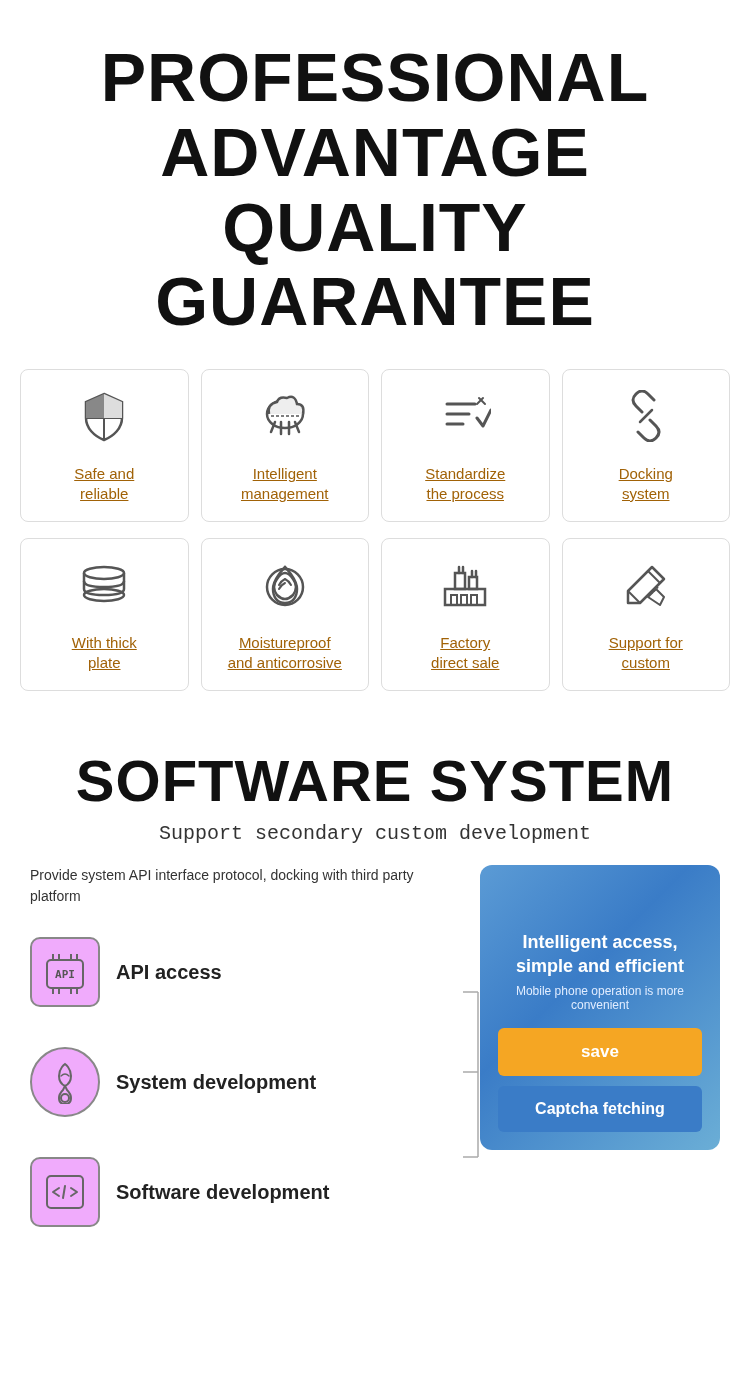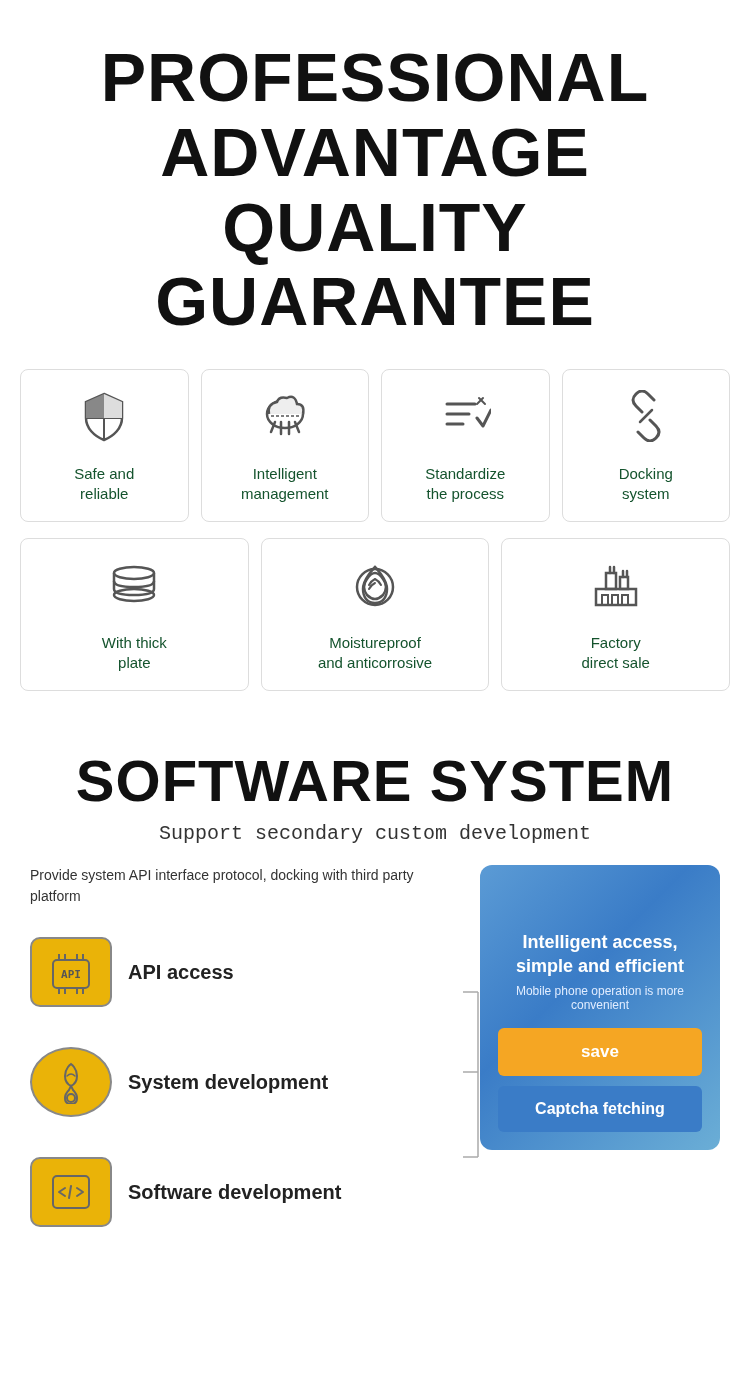--- a/index.html
+++ b/index.html
@@ -45,23 +45,24 @@
       background: #fff;
     }
     .feature-icon {
       font-size: 48px;
       margin-bottom: 14px;
       color: #555;
       line-height: 1;
     }
     .feature-label {
       font-size: 15px;
-      color: #14532d;
+      color: #a16207;
       text-align: center;
       line-height: 1.3;
+      text-decoration: underline;
     }
 
     
     .software-section {
       padding: 30px 30px 20px;
     }
     .software-title {
       font-size: 58px;
       font-weight: 900;
       color: #111;
@@ -90,31 +91,31 @@
       margin-bottom: 30px;
       line-height: 1.5;
     }
     .software-item {
       display: flex;
       align-items: center;
       margin-bottom: 40px;
       position: relative;
     }
     .software-item-icon {
-      width: 82px;
+      width: 70px;
       height: 70px;
       border: 2px solid #888;
       border-radius: 10px;
       display: flex;
       align-items: center;
       justify-content: center;
       font-size: 28px;
       color: #555;
       flex-shrink: 0;
-      background: #eab308;
+      background: #f0abfc;
     }
     .software-item-label {
       font-size: 20px;
       color: #222;
       margin-left: 16px;
       line-height: 1.3;
       font-weight: bold;
     }
 
     
@@ -287,20 +288,35 @@
           <rect x="30" y="18" width="8" height="12" stroke="#555" stroke-width="2.5" fill="none"></rect>
           <line x1="20" y1="8" x2="20" y2="14" stroke="#555" stroke-width="2.5" stroke-linecap="round"></line>
           <line x1="24" y1="8" x2="24" y2="14" stroke="#555" stroke-width="2.5" stroke-linecap="round"></line>
           <line x1="33" y1="12" x2="33" y2="18" stroke="#555" stroke-width="2.5" stroke-linecap="round"></line>
           <line x1="37" y1="12" x2="37" y2="18" stroke="#555" stroke-width="2.5" stroke-linecap="round"></line>
         </svg>
       </div>
       <div class="feature-label">Factory<br>direct sale</div>
     </div>
 
+    <div class="feature-card">
+      <div class="feature-icon">
+        <svg class="icon-svg" viewBox="0 0 52 52" fill="none" xmlns="http://www.w3.org/2000/svg">
+          <path d="M32 8 L44 20 L20 44 L8 44 L8 32 Z" stroke="#555" stroke-width="2.5" fill="none" stroke-linejoin="round"></path>
+          <line x1="28" y1="12" x2="40" y2="24" stroke="#555" stroke-width="2" stroke-linecap="round"></line>
+          <path d="M8 32 L20 44" stroke="#555" stroke-width="2"></path>
+          <line x1="8" y1="44" x2="20" y2="44" stroke="#555" stroke-width="2"></line>
+          <line x1="8" y1="32" x2="8" y2="44" stroke="#555" stroke-width="2"></line>
+
+          <path d="M36 30 L44 38 L40 46 L28 38 Z" stroke="#555" stroke-width="2" fill="none" stroke-linejoin="round"></path>
+          <line x1="38" y1="28" x2="32" y2="34" stroke="#555" stroke-width="2" stroke-dasharray="2,2"></line>
+        </svg>
+      </div>
+      <div class="feature-label">Support for<br>custom</div>
+    </div>
   </div>
 </div>
 
 <div class="software-section">
   <div class="software-title">SOFTWARE SYSTEM</div>
   <div class="software-subtitle">Support secondary custom development</div>
 
   <div class="software-body">
 
     <div class="software-left">

